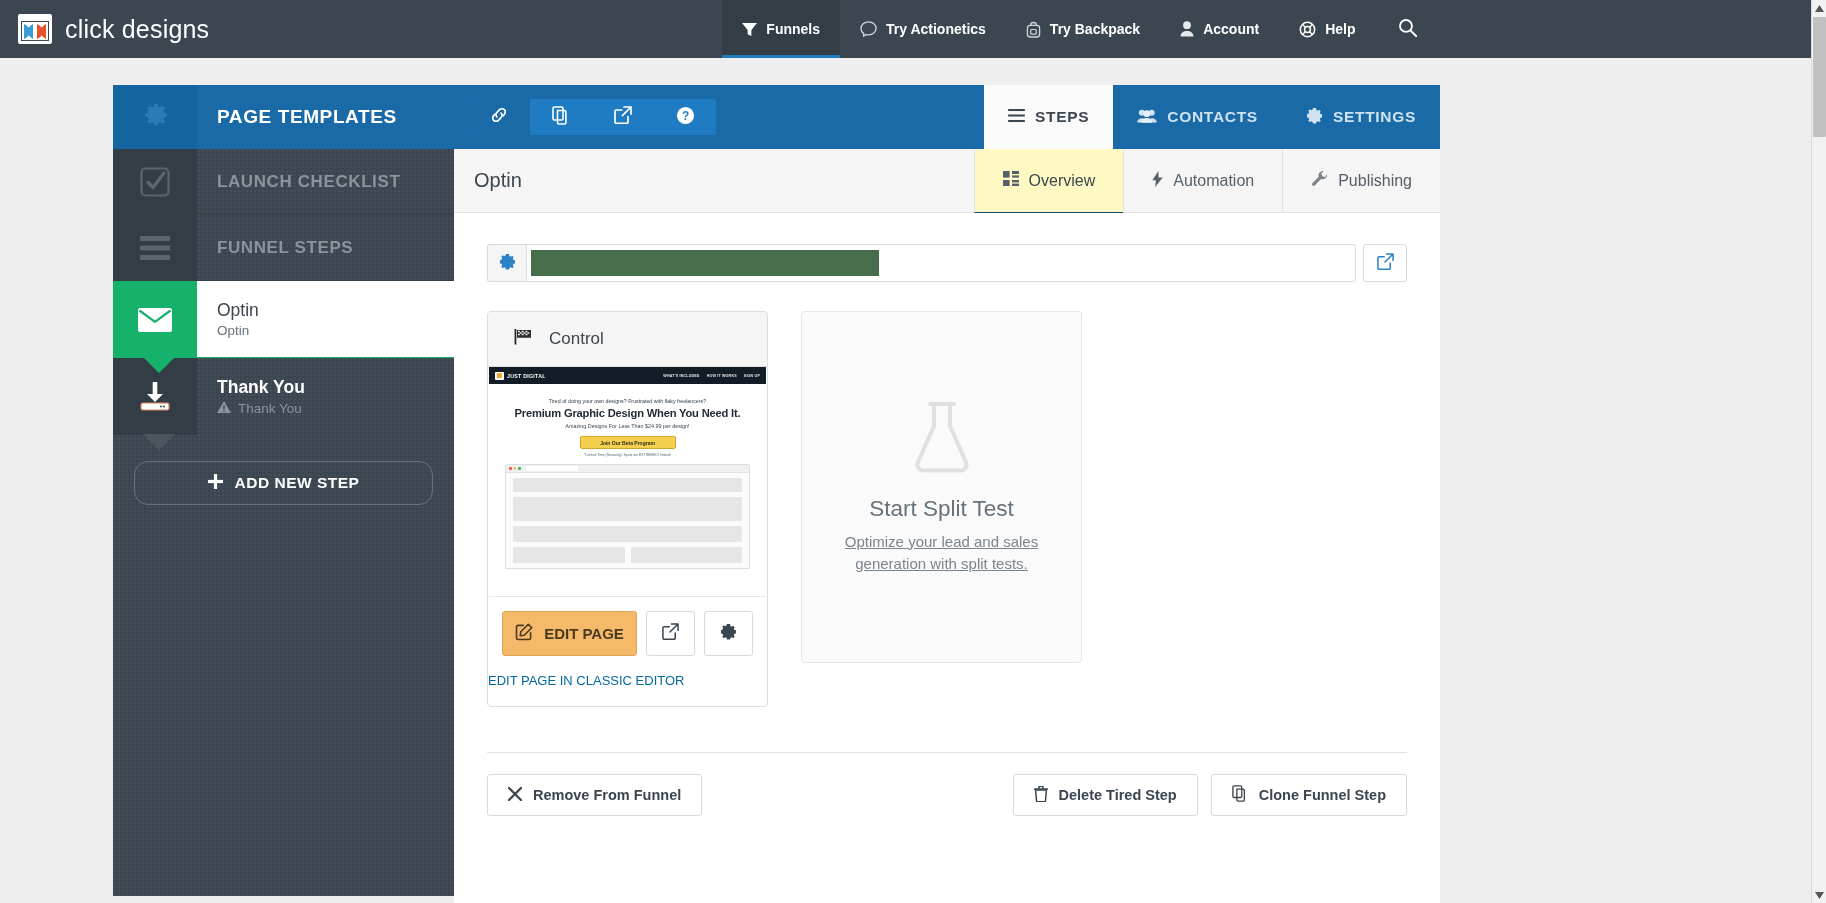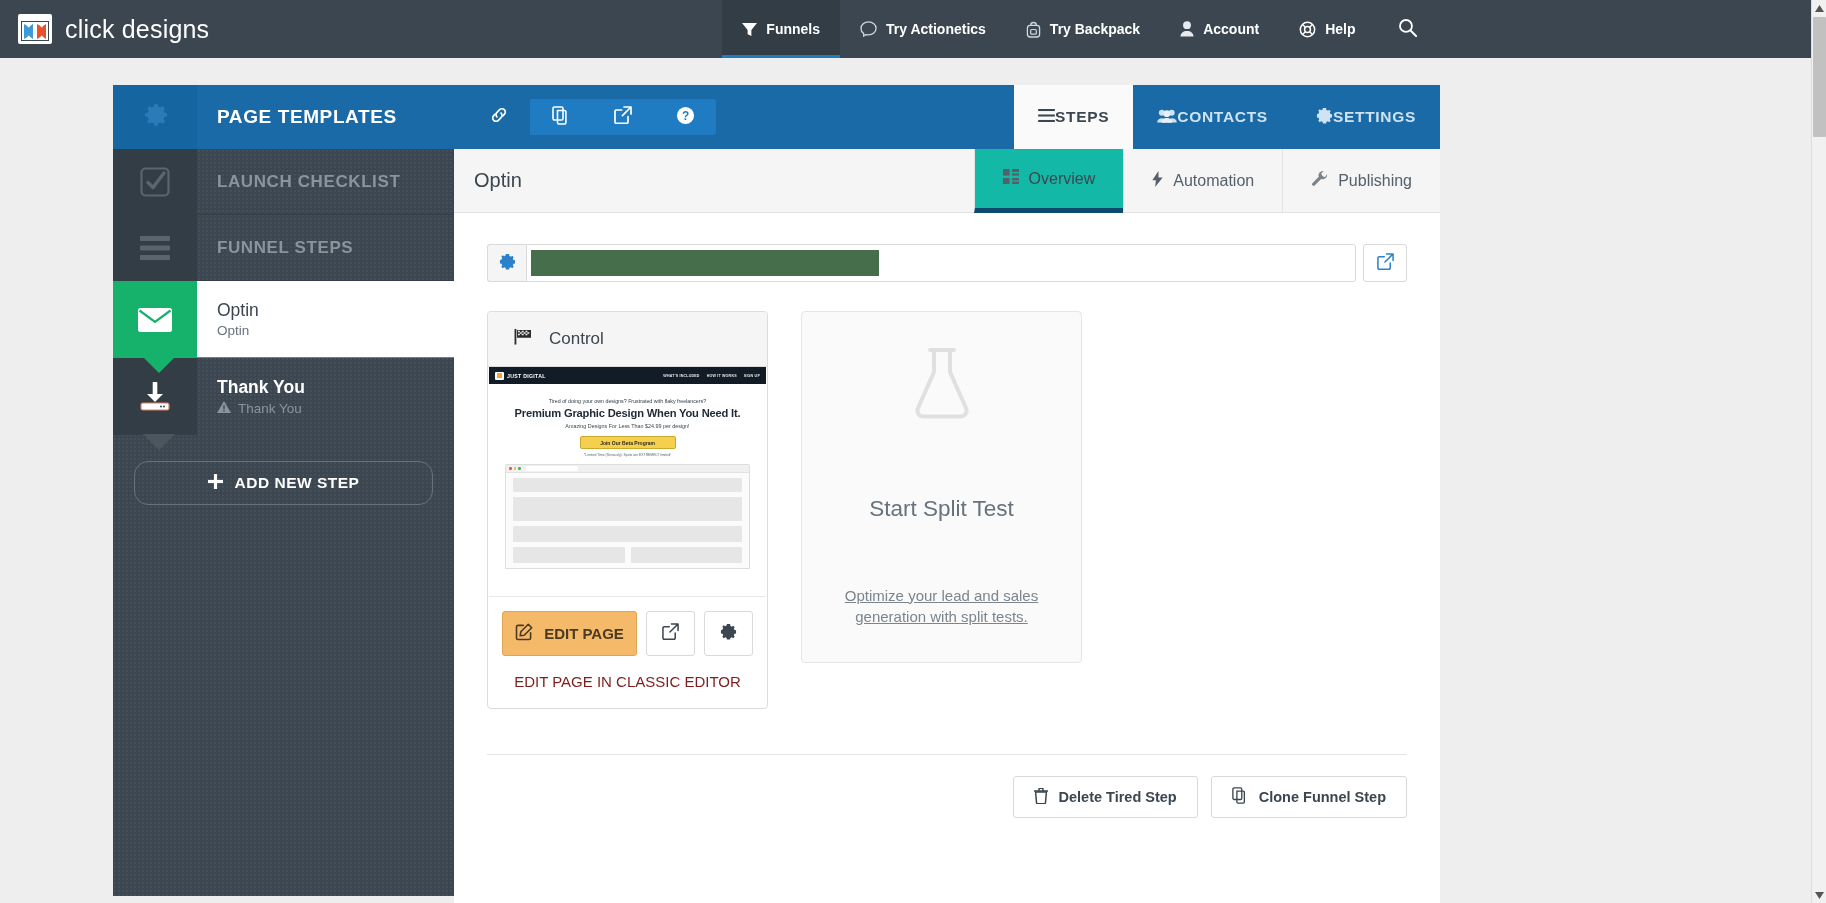--- a/index.html
+++ b/index.html
@@ -89,21 +89,21 @@
     display:flex; background:#1f7cc2; border-radius:3px; overflow:hidden;
   }
   .iconbtn {
     width:62px; height:36px; display:flex; align-items:center; justify-content:center;
     cursor:pointer; color:#ffffff;
   }
   .iconbtn.sel { background:#1a6aa8; }
 
   .maintabs { position:absolute; right:0; top:0; height:64px; display:flex; }
   .mtab {
-    height:64px; padding:0 24px; display:flex; align-items:center; 
+    height:64px; padding:0 24px; display:flex; align-items:center; gap:10px;
     color:#cfe3f2; font-size:15.5px; font-weight:700; letter-spacing:.7px; cursor:pointer;
     white-space:nowrap;
   }
   .mtab.active { background:#fafafa; color:#3b4650; }
 
   
   .sidebar {
     position:absolute; left:0; top:64px; width:341px; height:747px;
     background:#3b4650;
     background-image: radial-gradient(#454f59 1px, transparent 1px);
@@ -166,21 +166,21 @@
   .steptitle {
     display:flex; align-items:center; padding-left:20px;
     color:#3b4650; font-size:20px; flex:1;
   }
   .subtabs { display:flex; }
   .subtab {
     padding:0 28px; display:flex; align-items:center; gap:10px;
     color:#55606a; font-size:16px; cursor:pointer;
     border-left:1px solid #e2e2e2; white-space:nowrap;
   }
-  .subtab.active { background:#14b8a6; color:#3b4650; border-bottom:5px solid #0c4a6e; margin-bottom:-1px; }
+  .subtab.active { background:#fef9c3; color:#3b4650; border-bottom:1px solid #0c4a6e; margin-bottom:-1px; }
 
   
   .urlrow {
     margin:31px 33px 0 33px; height:38px; display:flex; align-items:stretch;
   }
   .urlgear {
     width:39px; border:1px solid #d9d9d9; border-right:none; border-radius:3px 0 0 3px;
     background:#f5f5f5; display:flex; align-items:center; justify-content:center; cursor:pointer;
   }
   .urlfield {
@@ -242,27 +242,27 @@
   .btn-edit {
     flex:1; height:45px; background:#f5b96a; border:1px solid #e0a552; border-radius:3px;
     display:flex; align-items:center; justify-content:center; gap:11px;
     color:#4b3a22; font-size:15px; font-weight:700; cursor:pointer;
   }
   .btn-sq {
     width:49px; height:45px; background:#ffffff; border:1px solid #d9d9d9; border-radius:3px;
     display:flex; align-items:center; justify-content:center; cursor:pointer;
   }
   .classiclink {
-    text-align:center; color:#7f1d1d; font-size:15px; padding:17px 0 18px 0; cursor:pointer;
+    text-align:left; color:#0369a1; font-size:13px; padding:17px 0 18px 0; cursor:pointer;
   }
 
   .splitcard {
     width:281px; min-height:352px; border:1px solid #e6e6e6; border-radius:4px;
     background:#fafafa; display:flex; flex-direction:column; align-items:center;
-    justify-content:space-between; padding:34px 30px;
+    justify-content:center; padding:34px 30px;
   }
   .split-title { color:#67727c; font-size:22.5px; margin-top:18px; }
   .split-desc { color:#7b858e; font-size:15px; text-align:center; margin-top:9px; line-height:1.45;text-decoration:underline; }
   .split-btn {
     margin-top:24px; height:44px; padding:0 22px; background:#ffffff;
     border:1px solid #d9d9d9; border-radius:3px;
     display:flex; align-items:center; justify-content:center; gap:11px;
     color:#3b4650; font-size:14.5px; font-weight:700; letter-spacing:.4px; cursor:pointer;
   }
 
@@ -663,20 +663,28 @@
           </svg>
         </span>
         <div class="split-title">Start Split Test</div>
         <div class="split-desc">Optimize your lead and sales generation with split tests.</div>
       </div>
     </div>
 
     <div class="botdiv"></div>
 
     <div class="botrow">
+      <div class="botbtn">
+        <span>
+          <svg width="14" height="14" viewBox="0 0 14 14">
+              <path d="M1 1l12 12M13 1L1 13" stroke="#3b4650" stroke-width="2.3" stroke-linecap="round"></path>
+            </svg>
+        </span>
+        <span>Remove From Funnel</span>
+      </div>
       <div class="spacer"></div>
       <div class="botbtn">
         <span>
           <svg width="14" height="16" viewBox="0 0 14 16">
               <path d="M1.6 4h10.8l-.9 10.6a1.3 1.3 0 01-1.3 1.2H3.8a1.3 1.3 0 01-1.3-1.2z" fill="none" stroke="#3b4650" stroke-width="1.5"></path>
               <path d="M0 3h14M5 3V1.2A.9.9 0 015.9.3h2.2a.9.9 0 01.9.9V3" fill="none" stroke="#3b4650" stroke-width="1.5" stroke-linecap="round"></path>
             </svg>
         </span>
         <span>Delete Tired Step</span>
       </div>

